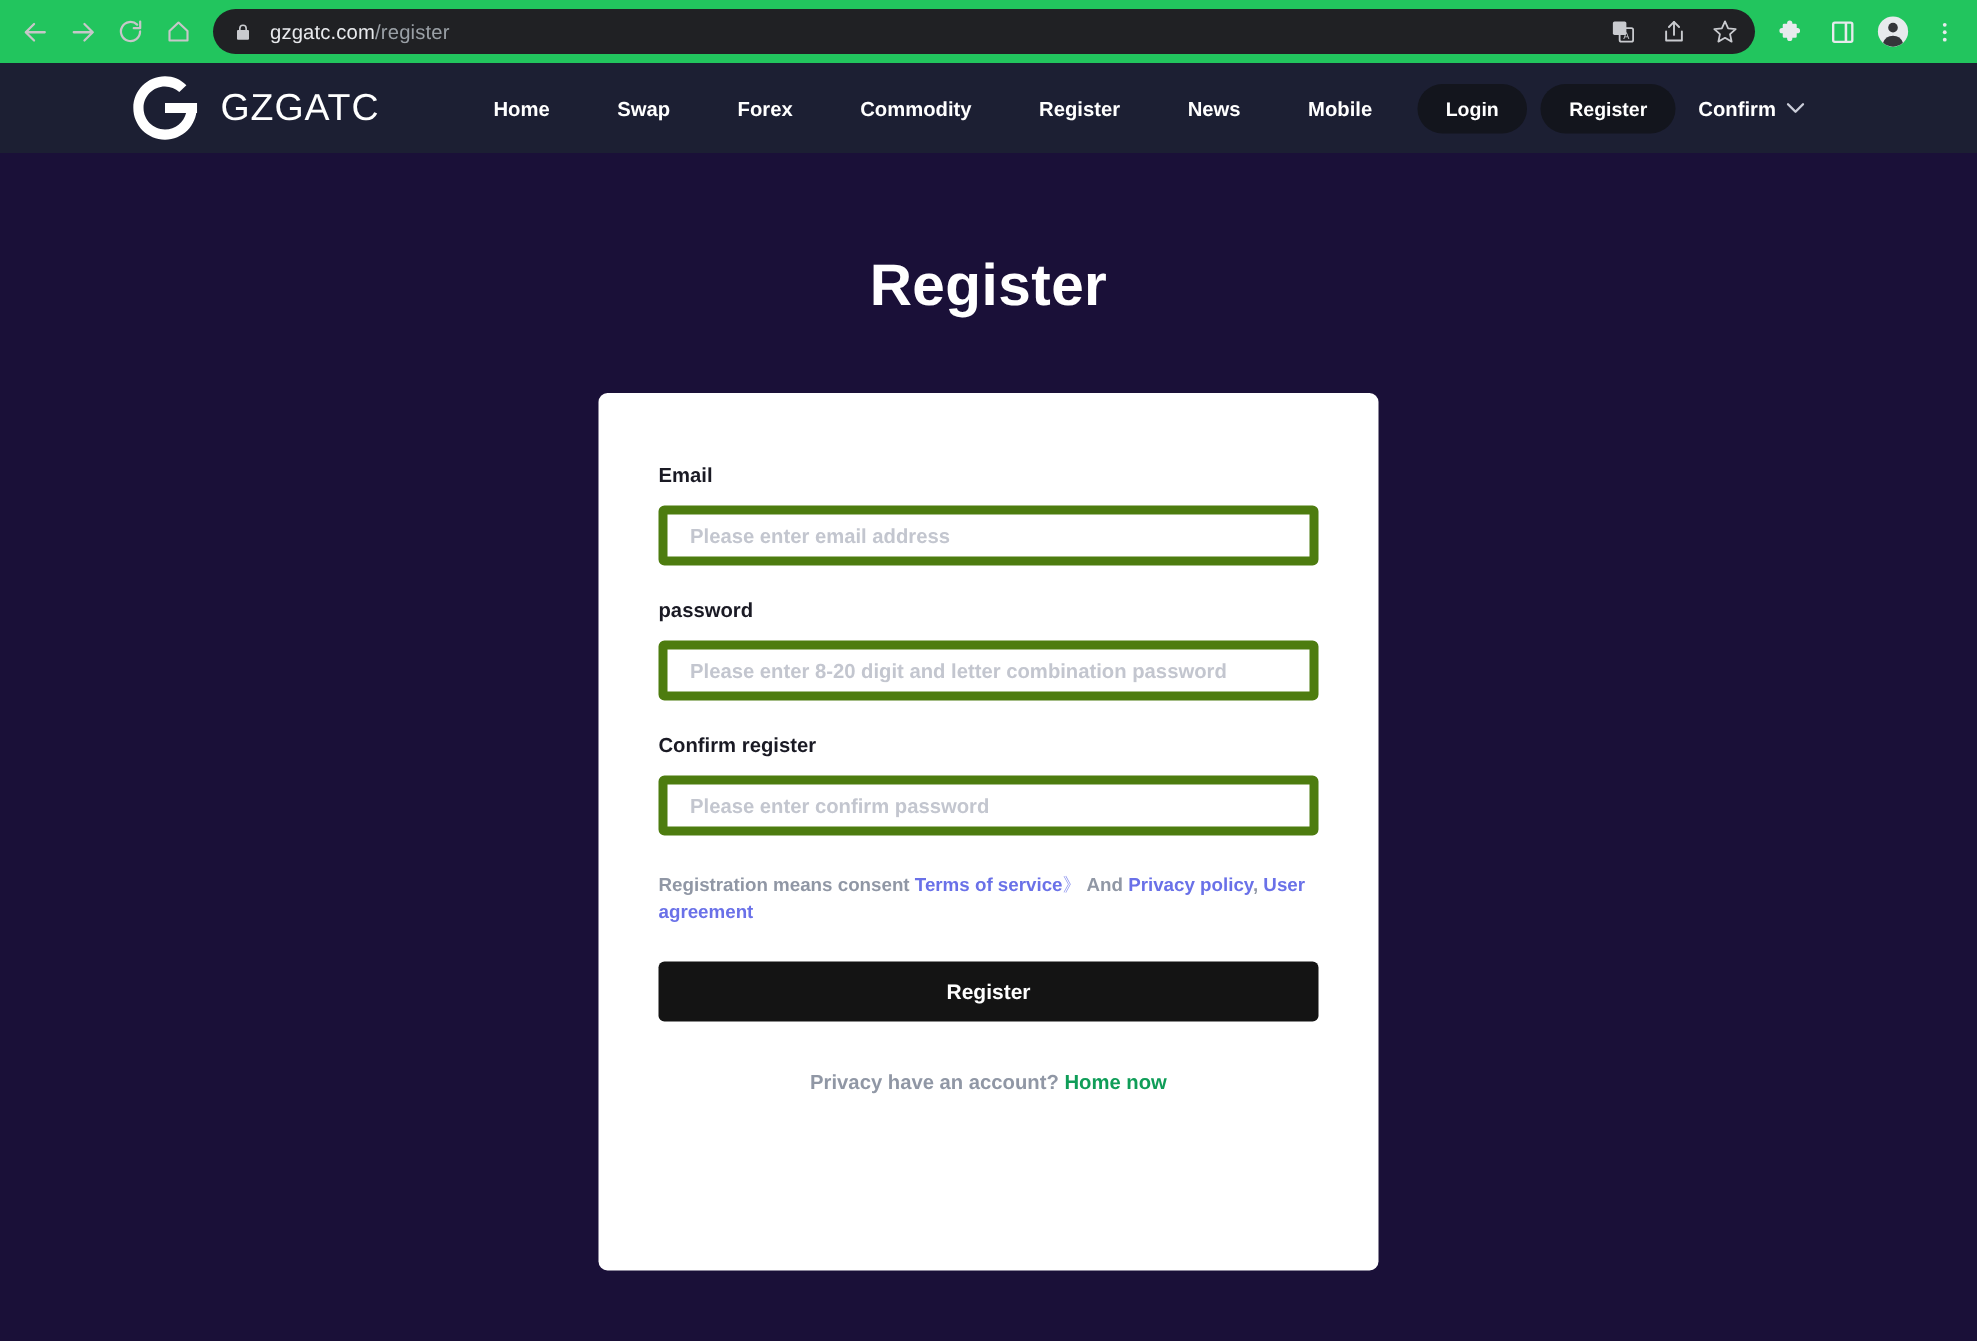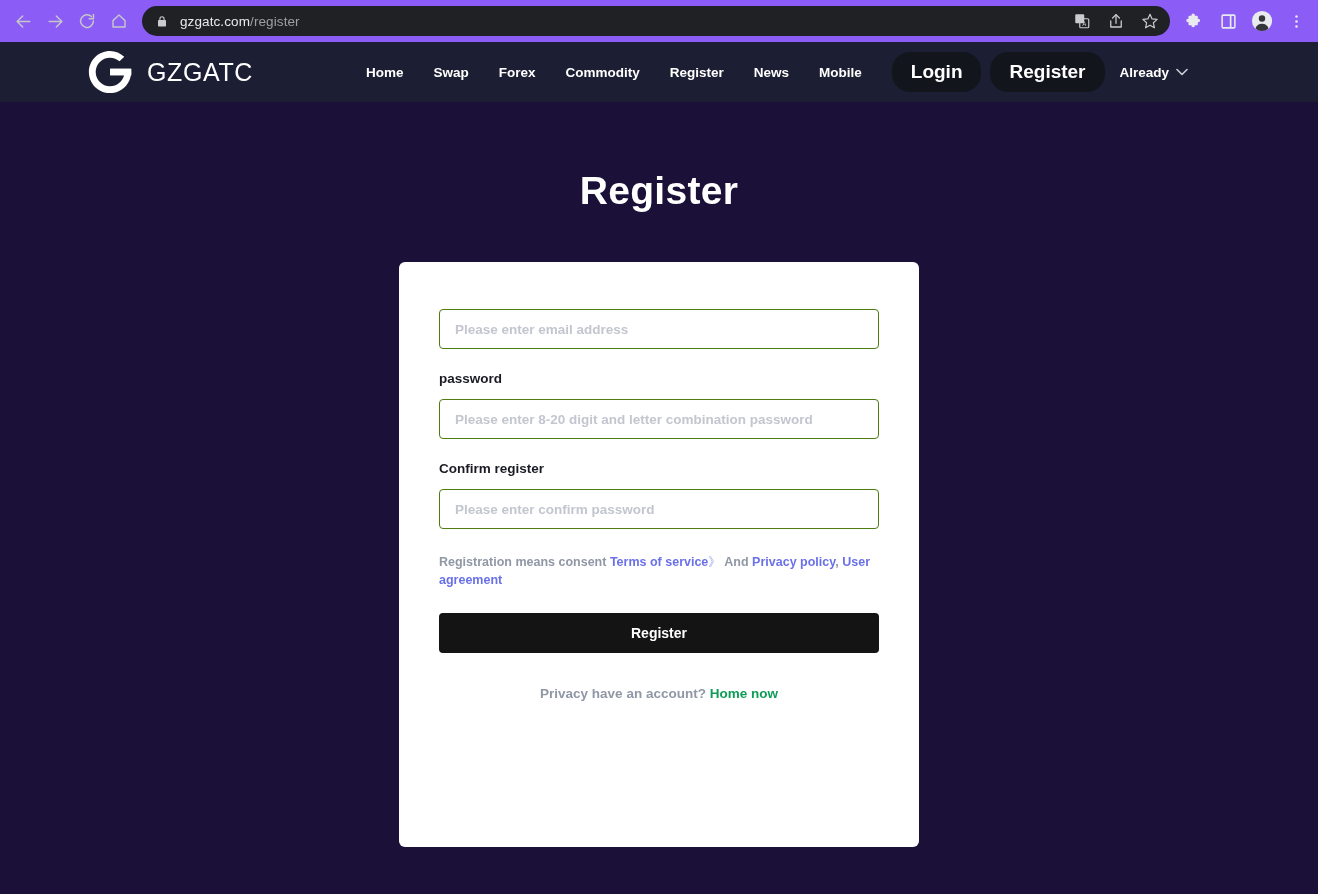--- a/index.html
+++ b/index.html
@@ -9,21 +9,21 @@
     height: 894px;
     overflow: hidden;
     font-family: "Liberation Sans", sans-serif;
   }
 
   body { background: #1a1038; }
 
   
   .browser-bar {
     height: 42px;
-    background: #8b5cf6;
+    background: #22c55e;
     display: flex;
     align-items: center;
     padding: 0 8px;
     gap: 2px;
   }
   .nav-btn {
     width: 30px; height: 30px;
     display: flex; align-items: center; justify-content: center;
     border-radius: 50%;
     color: #c7c7c9;
@@ -80,36 +80,36 @@
   .brand-name {
     color: #ffffff;
     font-size: 25px;
     letter-spacing: 0.6px;
     font-weight: 400;
   }
 
   .main-nav {
     display: flex;
     align-items: center;
-    gap: 30px;
-    margin-left: 113px;
+    gap: 45px;
+    margin-left: 76px;
   }
   .nav-link {
     color: #ffffff;
     font-size: 13.5px;
     font-weight: bold;
     text-decoration: none;
     white-space: nowrap;
   }
 
   .header-actions { display: flex; align-items: center; gap: 9px; margin-left: 30px; }
   .pill-btn {
     background: #13151d;
     color: #ffffff;
-    font-size: 19px;
+    font-size: 13px;
     font-weight: bold;
     border: none;
     border-radius: 18px;
     padding: 9px 19px;
     font-family: inherit;
     cursor: pointer;
     white-space: nowrap;
   }
   .lang-select {
     display: flex;
@@ -152,21 +152,21 @@
   .field-label {
     display: block;
     color: #1a1a24;
     font-size: 13.5px;
     font-weight: bold;
     margin-bottom: 13px;
   }
   .field-input {
     width: 100%;
     height: 40px;
-    border: 1px solid #4d7c0f;
+    border: 6px solid #4d7c0f;
     border-radius: 4px;
     padding: 0 15px;
     font-size: 13.5px;
     font-family: inherit;
     font-weight: bold;
     color: #303133;
     outline: none;
     background: #fff;
   }
   .field-input::placeholder { color: #c3c6cf; font-weight: bold; }
@@ -314,37 +314,38 @@
       <a class="nav-link" href="#">Commodity</a>
       <a class="nav-link" href="#">Register</a>
       <a class="nav-link" href="#">News</a>
       <a class="nav-link" href="#">Mobile</a>
     </nav>
 
     <div class="header-actions">
       <button class="pill-btn">Login</button>
       <button class="pill-btn">Register</button>
       <div class="lang-select">
-        <span>Already</span>
+        <span>Confirm</span>
         <svg class="chev" width="12" height="8" viewBox="0 0 12 8" fill="none" stroke="#c9ccd8" stroke-width="1.6" stroke-linecap="round" stroke-linejoin="round">
           <polyline points="1,1.5 6,6.5 11,1.5"></polyline>
         </svg>
       </div>
     </div>
 
   </div>
 </header>
 
 <main class="page">
 
   <h1 class="page-title">Register</h1>
 
   <section class="card">
 
     <div class="field">
+      <label class="field-label">Email</label>
       <input class="field-input" type="text" placeholder="Please enter email address" style="">
     </div>
 
     <div class="field">
       <label class="field-label">password</label>
       <input class="field-input" type="password" placeholder="Please enter 8-20 digit and letter combination password" style="">
     </div>
 
     <div class="field">
       <label class="field-label">Confirm register</label>

